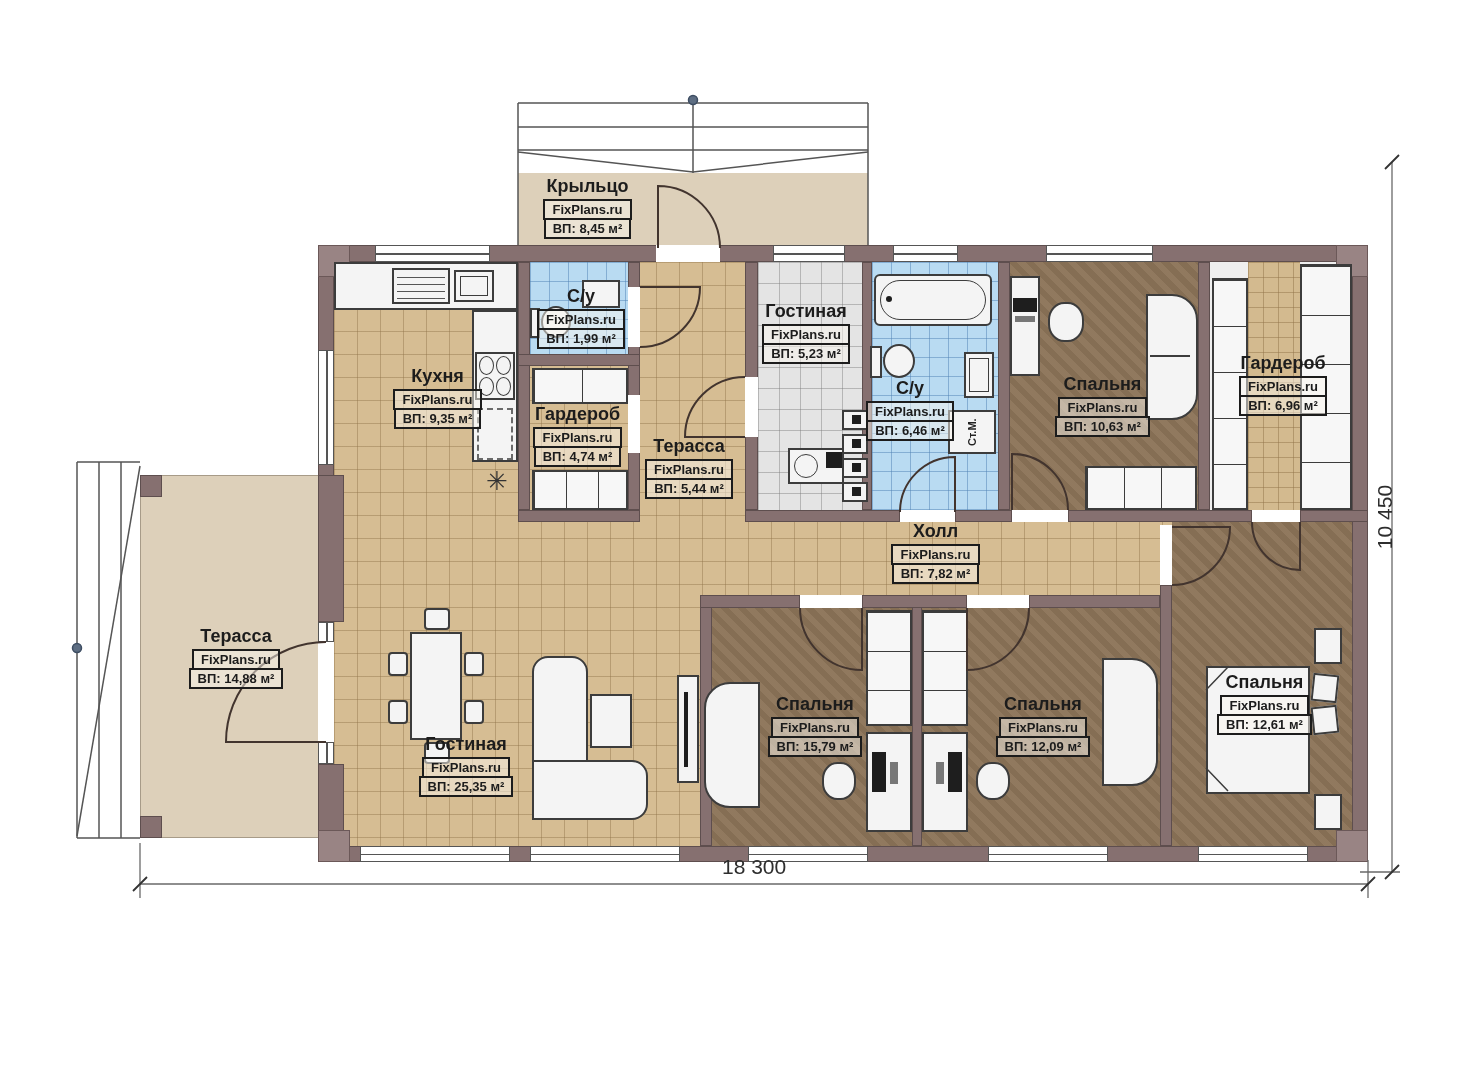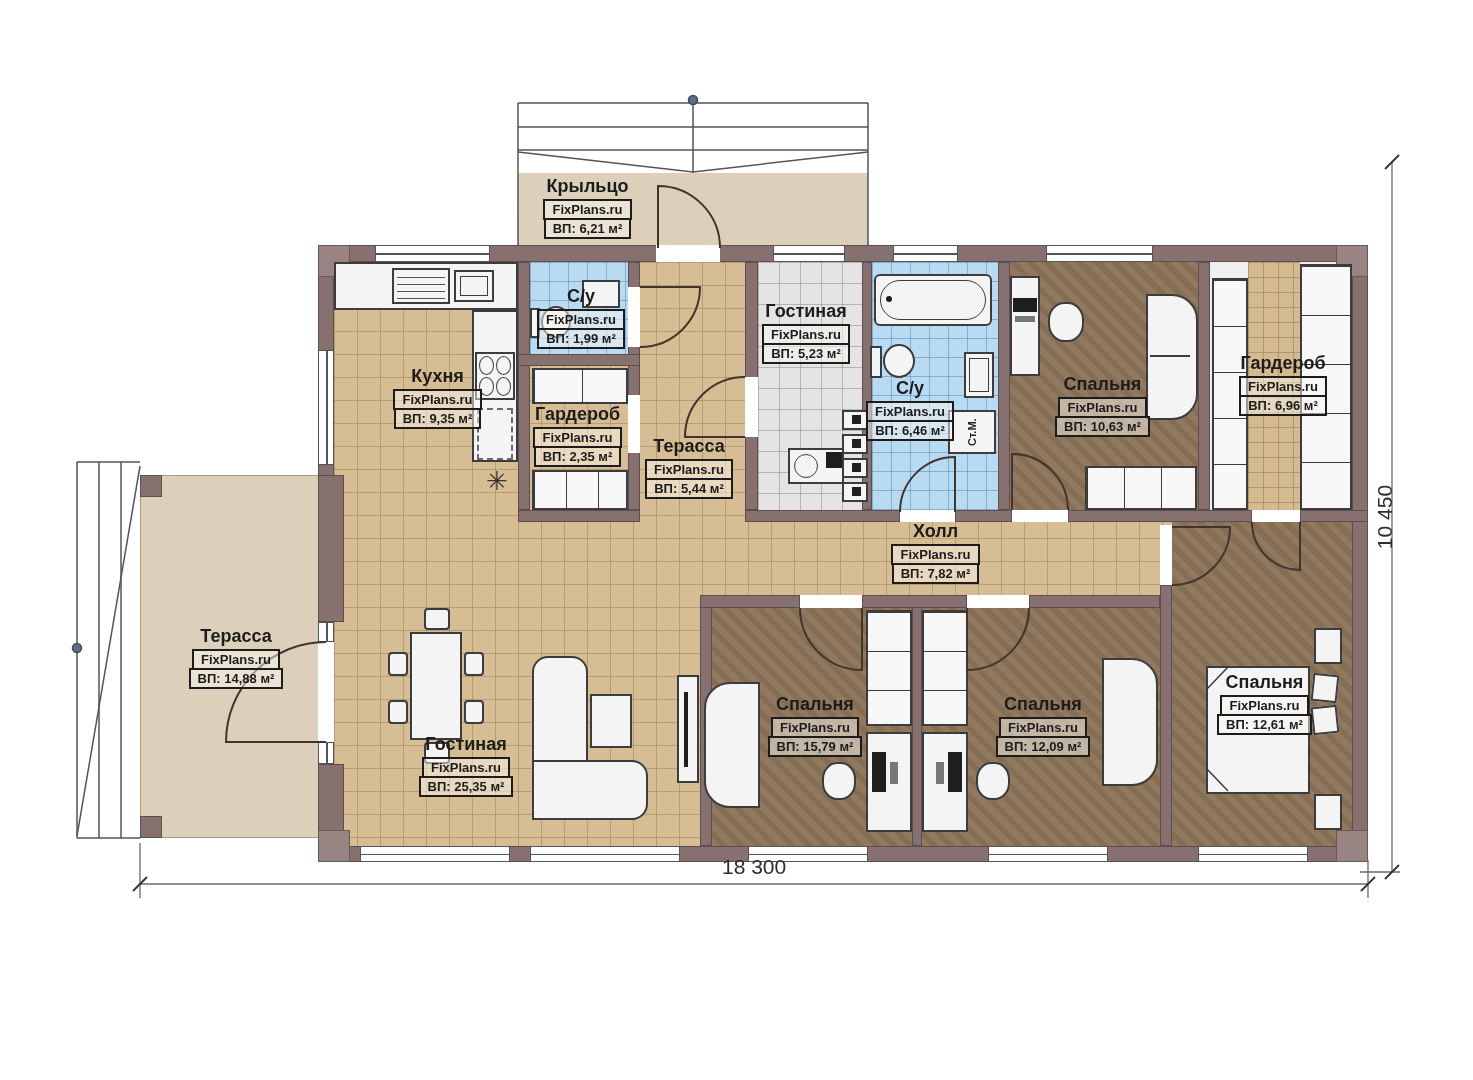--- a/index.html
+++ b/index.html
@@ -260,36 +260,36 @@
       <g stroke="#333" stroke-width="1.8">
         <path d="M133,891 L147,877 M1361,891 L1375,877"></path>
         <path d="M1385,169 L1399,155 M1385,879 L1399,865"></path>
       </g>
     </g>
   </svg>
 
   <div class="abs rlabel" style="left:540px;top:176px;width:95px;">
     <span class="rname">Крыльцо</span>
     <span class="lbox">FixPlans.ru</span>
-    <span class="lbox">ВП: 6,21 м²</span>
+    <span class="lbox">ВП: 8,45 м²</span>
   </div>
   <div class="abs rlabel" style="left:390px;top:366px;width:95px;">
     <span class="rname">Кухня</span>
     <span class="lbox">FixPlans.ru</span>
     <span class="lbox">ВП: 9,35 м²</span>
   </div>
   <div class="abs rlabel" style="left:535px;top:286px;width:92px;">
     <span class="rname">С/у</span>
     <span class="lbox">FixPlans.ru</span>
     <span class="lbox">ВП: 1,99 м²</span>
   </div>
   <div class="abs rlabel" style="left:525px;top:404px;width:105px;">
     <span class="rname">Гардероб</span>
     <span class="lbox">FixPlans.ru</span>
-    <span class="lbox">ВП: 2,35 м²</span>
+    <span class="lbox">ВП: 4,74 м²</span>
   </div>
   <div class="abs rlabel" style="left:638px;top:436px;width:102px;">
     <span class="rname">Терасса</span>
     <span class="lbox">FixPlans.ru</span>
     <span class="lbox">ВП: 5,44 м²</span>
   </div>
   <div class="abs rlabel" style="left:752px;top:301px;width:108px;">
     <span class="rname">Гостиная</span>
     <span class="lbox">FixPlans.ru</span>
     <span class="lbox">ВП: 5,23 м²</span>

